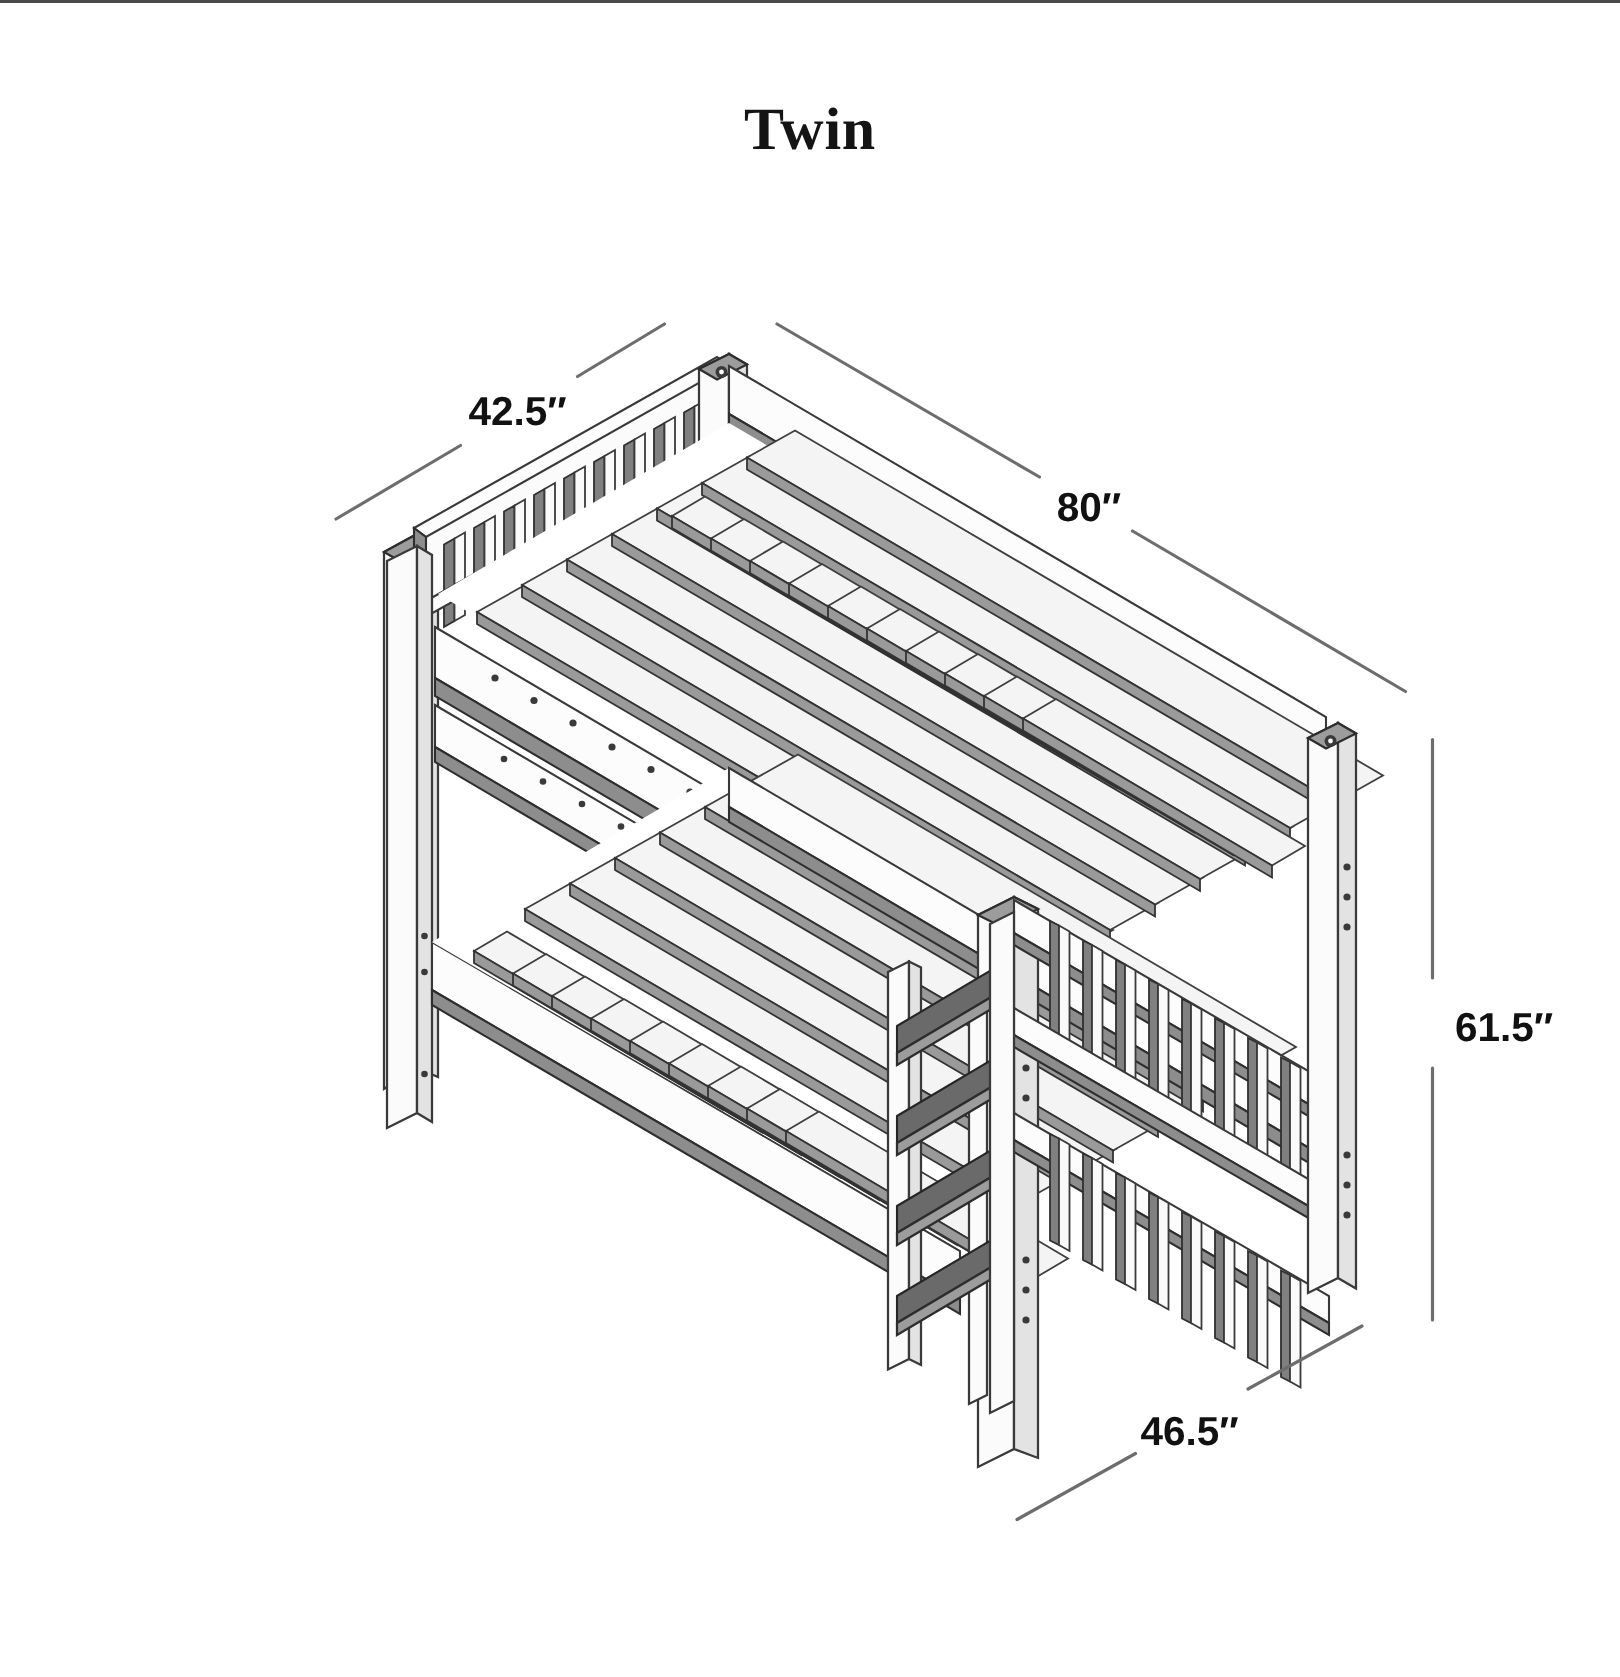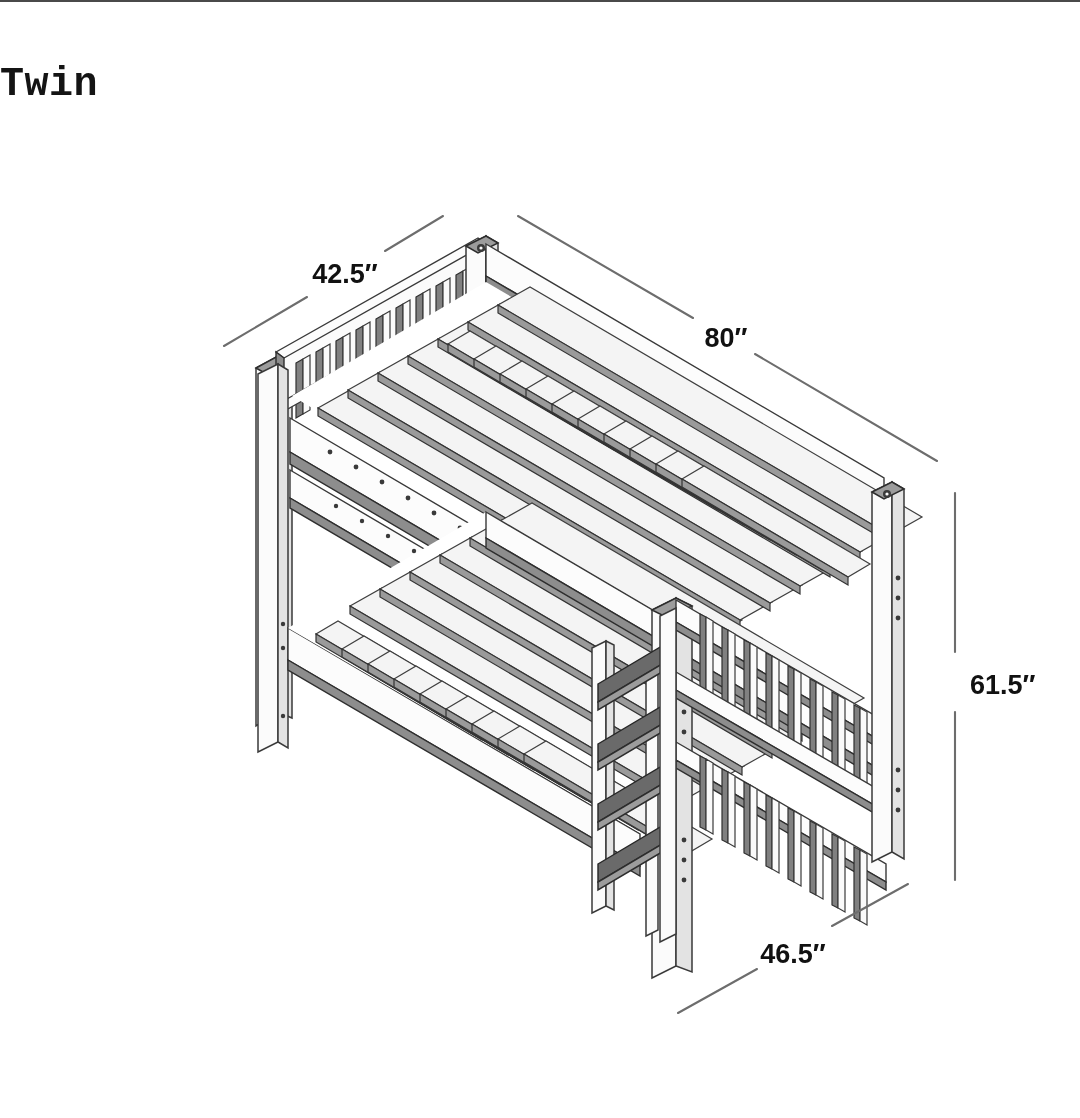--- a/index.html
+++ b/index.html
@@ -26,26 +26,26 @@
     left: 0;
     width: 1080px;
     height: 2px;
     background: #4a4a4a;
   }
   #title {
     position: absolute;
     top: 62px;
     left: 0;
     width: 1080px;
-    text-align: left;
+    text-align: center;
     font-size: 40px;
     font-weight: bold;
     color: #141414;
     letter-spacing: 0.5px;
-    font-family: Liberation Mono, monospace;
+    font-family: Liberation Serif, serif;
   }
   #diagram {
     position: absolute;
     top: 0;
     left: 0;
     width: 1080px;
     height: 1118px;
   }
   .dim-label {
     font-family: "Liberation Sans", sans-serif;

